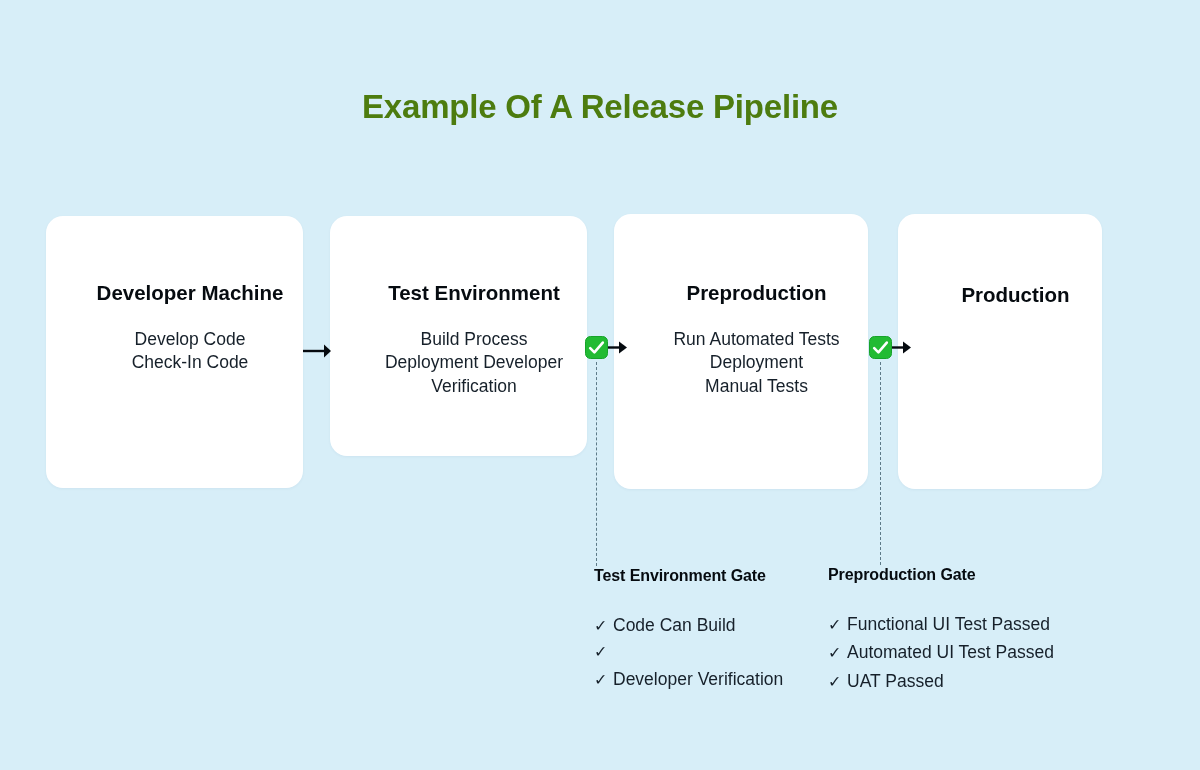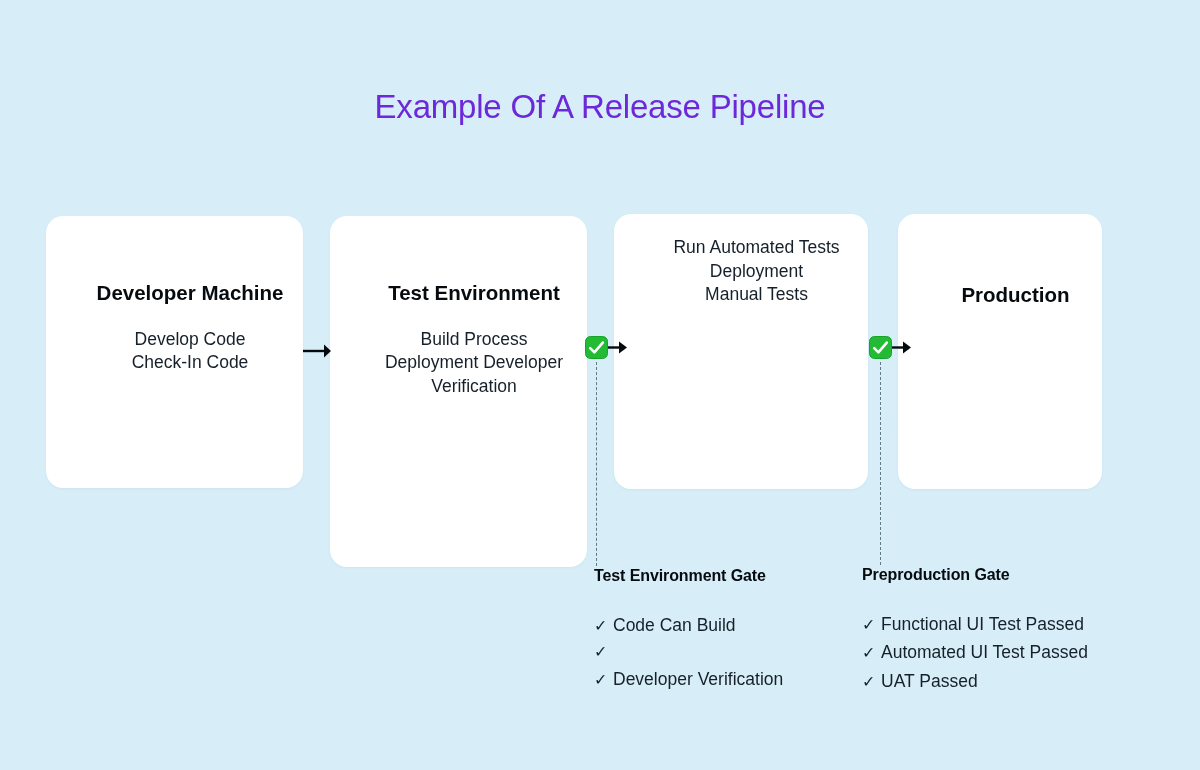--- a/index.html
+++ b/index.html
@@ -18,23 +18,23 @@
   }
 
   
   .page-title {
     position: absolute;
     top: 88px;
     left: 0;
     width: 1200px;
     text-align: center;
     font-size: 33px;
-    font-weight: normal;
+    font-weight: bold;
     letter-spacing: -0.2px;
-    color: #6d28d9;
+    color: #4d7c0f;
   }
 
   
   .card {
     position: absolute;
     background: #ffffff;
     border-radius: 17px;
     box-shadow: 0 1px 3px rgba(20,60,90,0.05);
     padding-left: 31px;
   }
@@ -51,21 +51,21 @@
     font-weight: normal;
     color: #16202a;
     line-height: 1.35;
     padding: 0 14px;
   }
 
   #card-developer-machine { left: 46px;  top: 216px; width: 257px; height: 272px; }
   #card-developer-machine .card-title { margin-top: 64px; }
   #card-developer-machine .card-body  { margin-top: 22px; }
 
-  #card-test-environment { left: 330px; top: 216px; width: 257px; height: 351px; }
+  #card-test-environment { left: 330px; top: 216px; width: 257px; height: 240px; }
   #card-test-environment .card-title { margin-top: 64px; }
   #card-test-environment .card-body  { margin-top: 22px; }
 
   #card-preproduction { left: 614px; top: 214px; width: 254px; height: 275px; }
   #card-preproduction .card-title { margin-top: 66px; }
   #card-preproduction .card-body  { margin-top: 22px; text-align: center; }
 
   #card-production { left: 898px; top: 214px; width: 204px; height: 275px; }
   #card-production .card-title { margin-top: 68px; }
 
@@ -107,21 +107,21 @@
     position: absolute;
     width: 0;
     border-left: 1.6px dashed #5d7a88;
   }
   #dashed-line-test    { left: 596px; top: 362px; height: 204px; }
   #dashed-line-preprod { left: 880px; top: 362px; height: 203px; }
 
   
   .gate-block { position: absolute; }
   #gate-block-test    { left: 594px; top: 567px; width: 270px; }
-  #gate-block-preprod { left: 862px; top: 566px; width: 290px; }
+  #gate-block-preprod { left: 828px; top: 566px; width: 290px; }
 
   .gate-title {
     font-size: 16px;
     font-weight: bold;
     color: #060b10;
     letter-spacing: -0.1px;
     white-space: nowrap;
   }
   .gate-list {
     list-style: none;
@@ -152,20 +152,21 @@
   <div class="card-title">Developer Machine</div>
   <div class="card-body">Develop Code<br>Check-In Code</div>
 </div>
 
 <div class="card" id="card-test-environment">
   <div class="card-title">Test Environment</div>
   <div class="card-body">Build Process<br>Deployment Developer<br>Verification</div>
 </div>
 
 <div class="card" id="card-preproduction">
+  <div class="card-title">Preproduction</div>
   <div class="card-body">Run Automated Tests<br>Deployment<br>Manual Tests</div>
 </div>
 
 <div class="card" id="card-production">
   <div class="card-title">Production</div>
   <div class="card-body"></div>
 </div>
 
 <div class="arrow-long">
   <svg width="30" height="26" viewBox="0 0 30 26">

